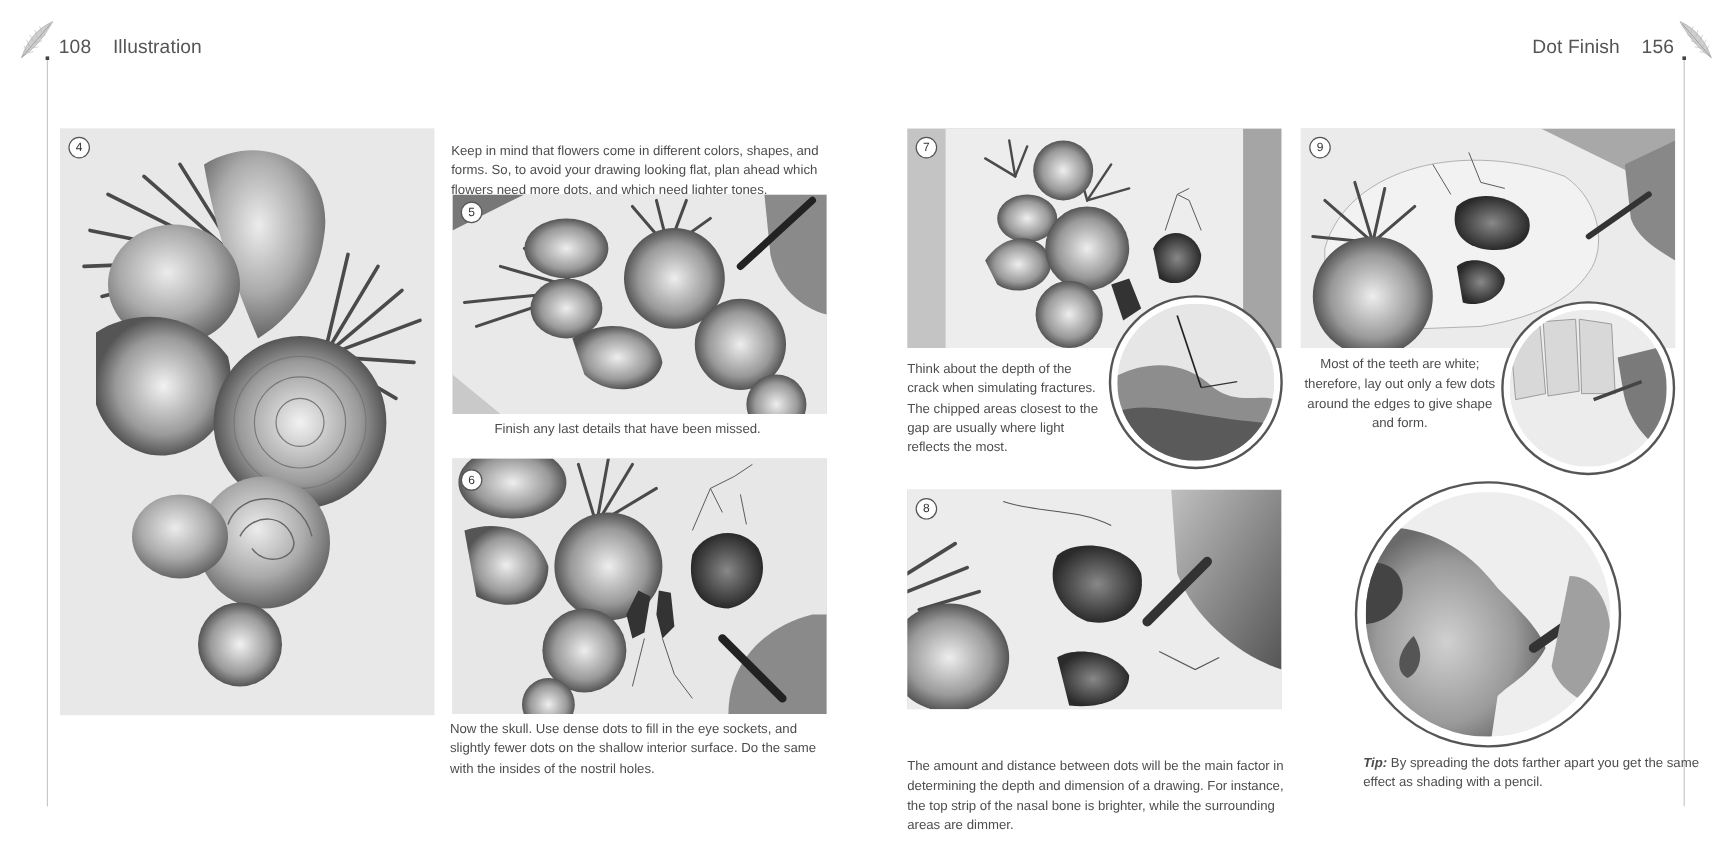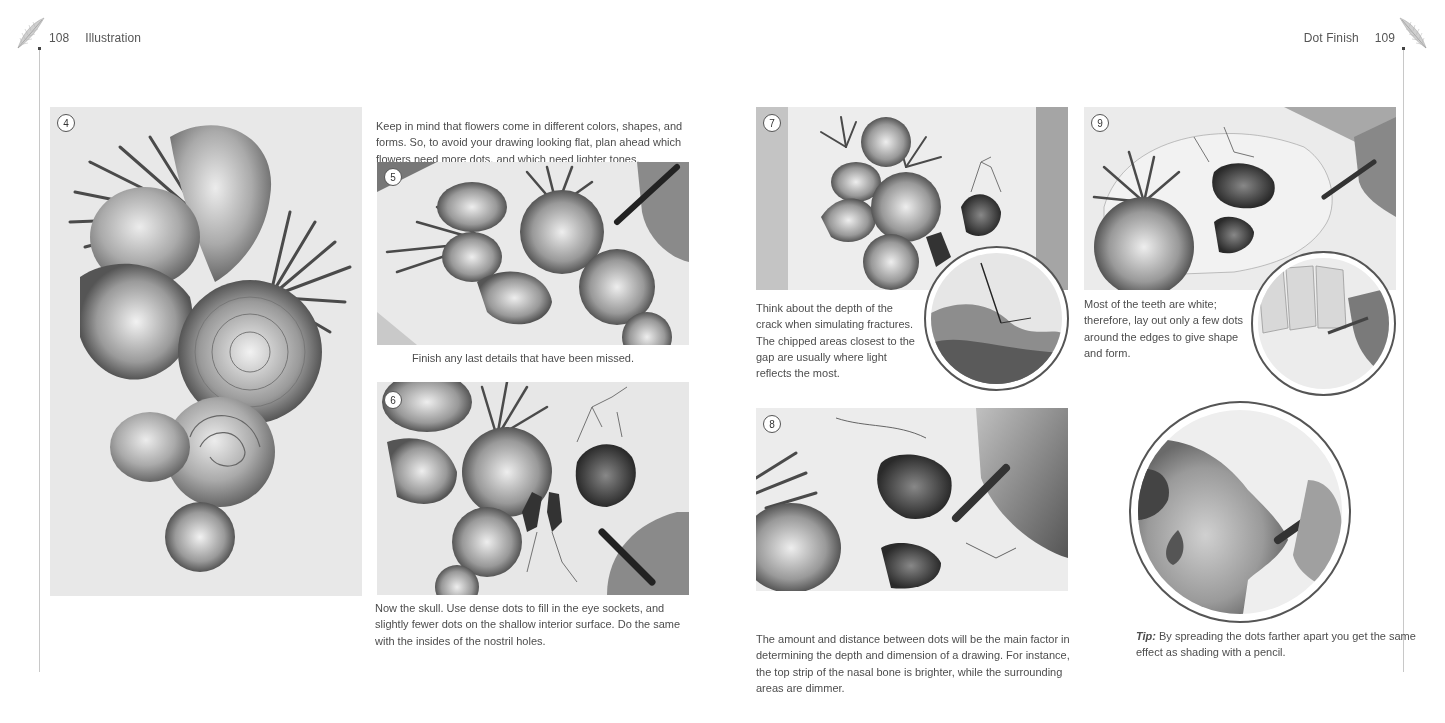--- a/index.html
+++ b/index.html
@@ -1,21 +1,21 @@
 <!DOCTYPE html>
 <html><head>
   <meta charset="utf-8">
   <style>
     html, body { margin:0; padding:0; }
     body {
       width:1445px; height:723px; background:#ffffff; position:relative; overflow:hidden;
       font-family:"Liberation Sans", sans-serif; color:#4a4a4a;
     }
     .abs { position:absolute; }
-    .folio { font-size:12px; color:#555; letter-spacing:0.1px; }
+    .folio { font-size:16px; color:#555; letter-spacing:0.1px; }
     .rule { position:absolute; width:1px; background:#c8c8c8; }
     .rule-dot { position:absolute; width:3px; height:3px; background:#444; }
     .leaf { position:absolute; }
     .photo {
       position:absolute; overflow:hidden;
       background:#dcdcdc;
     }
     .badge {
       position:absolute; width:18px; height:18px; border-radius:50%;
       border:1.2px solid #555; background:#fff;
@@ -55,21 +55,21 @@
 </div>
 <div class="abs folio" style="left:49px;top:31px;">
   <span>108</span>
   <span style="display:inline-block;width:9px;"></span>
   <span>Illustration</span>
 </div>
 
 <div class="abs folio" style="right:50px;top:31px;text-align:right;">
   <span>Dot Finish</span>
   <span style="display:inline-block;width:9px;"></span>
-  <span>109</span>
+  <span>156</span>
 </div>
 <div class="leaf" style="left:1398px;top:16px;">
   <svg width="32" height="34" viewBox="0 0 32 34">
     <path d="M28 32 C24 20 16 8 2 2 C8 12 14 22 28 32 Z" fill="#cfcfcf" stroke="#aaa" stroke-width="0.6"></path>
     <path d="M28 32 L4 4" stroke="#999" stroke-width="0.7"></path>
     <g stroke="#b5b5b5" stroke-width="0.5">
       <path d="M24 27 L26 22"></path>
         <path d="M21 23 L24 17"></path>
         <path d="M18 19 L21 13"></path>
         <path d="M15 15 L17 9"></path>
@@ -349,21 +349,21 @@
     <path d="M130 115 C140 105 165 110 170 125 C170 140 150 150 135 145 Z" fill="url(#g9b)"></path>
     <g stroke="#555" stroke-width="0.8" fill="none">
       <path d="M110 30 L125 55"></path>
         <path d="M140 20 L150 45 L170 50"></path>
     </g>
     <path d="M270 30 L312 10 L312 110 C295 100 280 90 275 75 Z" fill="#888"></path>
     <path d="M240 90 L290 55" stroke="#333" stroke-width="5" stroke-linecap="round"></path>
   </svg>
 </div>
 <div class="badge" style="left:1091px;top:114px;">9</div>
-<div class="caption" style="left:1084px;top:296px;width:165px;">Most of the teeth are white; therefore, lay out only a few dots around the edges to give shape and form.</div>
+<div class="caption" style="left:1084px;top:296px;width:165px;text-align:center;">Most of the teeth are white; therefore, lay out only a few dots around the edges to give shape and form.</div>
 <div class="circle" style="left:1251px;top:251px;width:145px;height:145px;">
   <div class="circle-inner" style="left:5px;top:5px;width:131px;height:131px;">
     <svg width="131" height="131" viewBox="0 0 131 131">
       <rect width="131" height="131" fill="#ececec"></rect>
       <g fill="#d8d8d8" stroke="#999" stroke-width="0.8">
         <path d="M0 15 L25 10 L30 70 L5 75 Z"></path>
           <path d="M28 10 L55 8 L58 68 L32 72 Z"></path>
           <path d="M58 8 L85 12 L88 70 L60 70 Z"></path>
       </g>
       <path d="M90 40 L131 30 L131 120 C115 110 100 95 95 70 Z" fill="#7a7a7a"></path>

